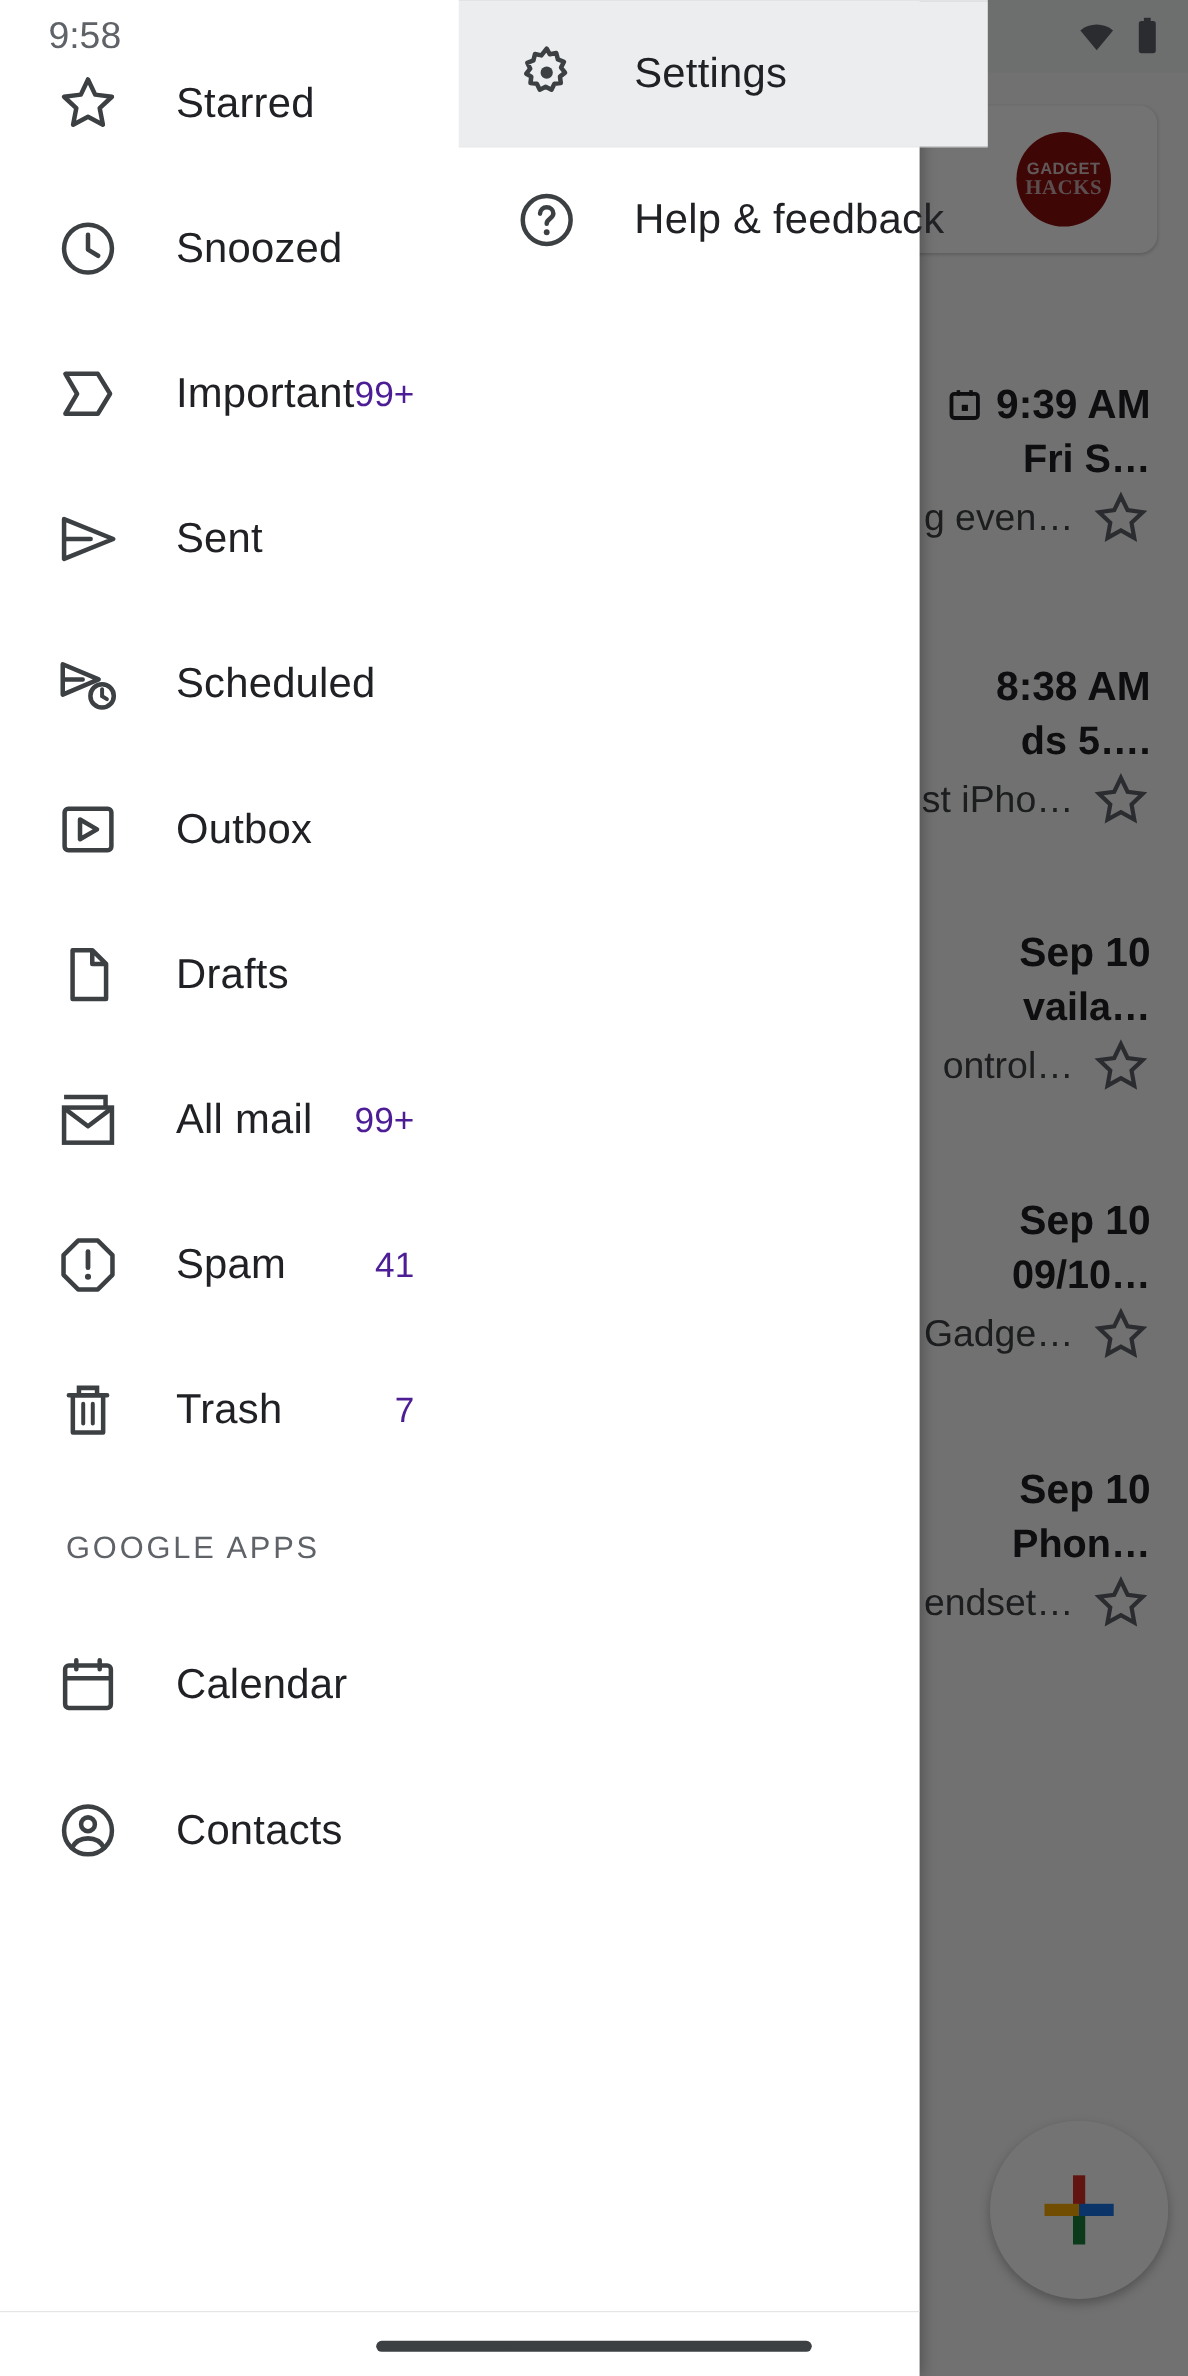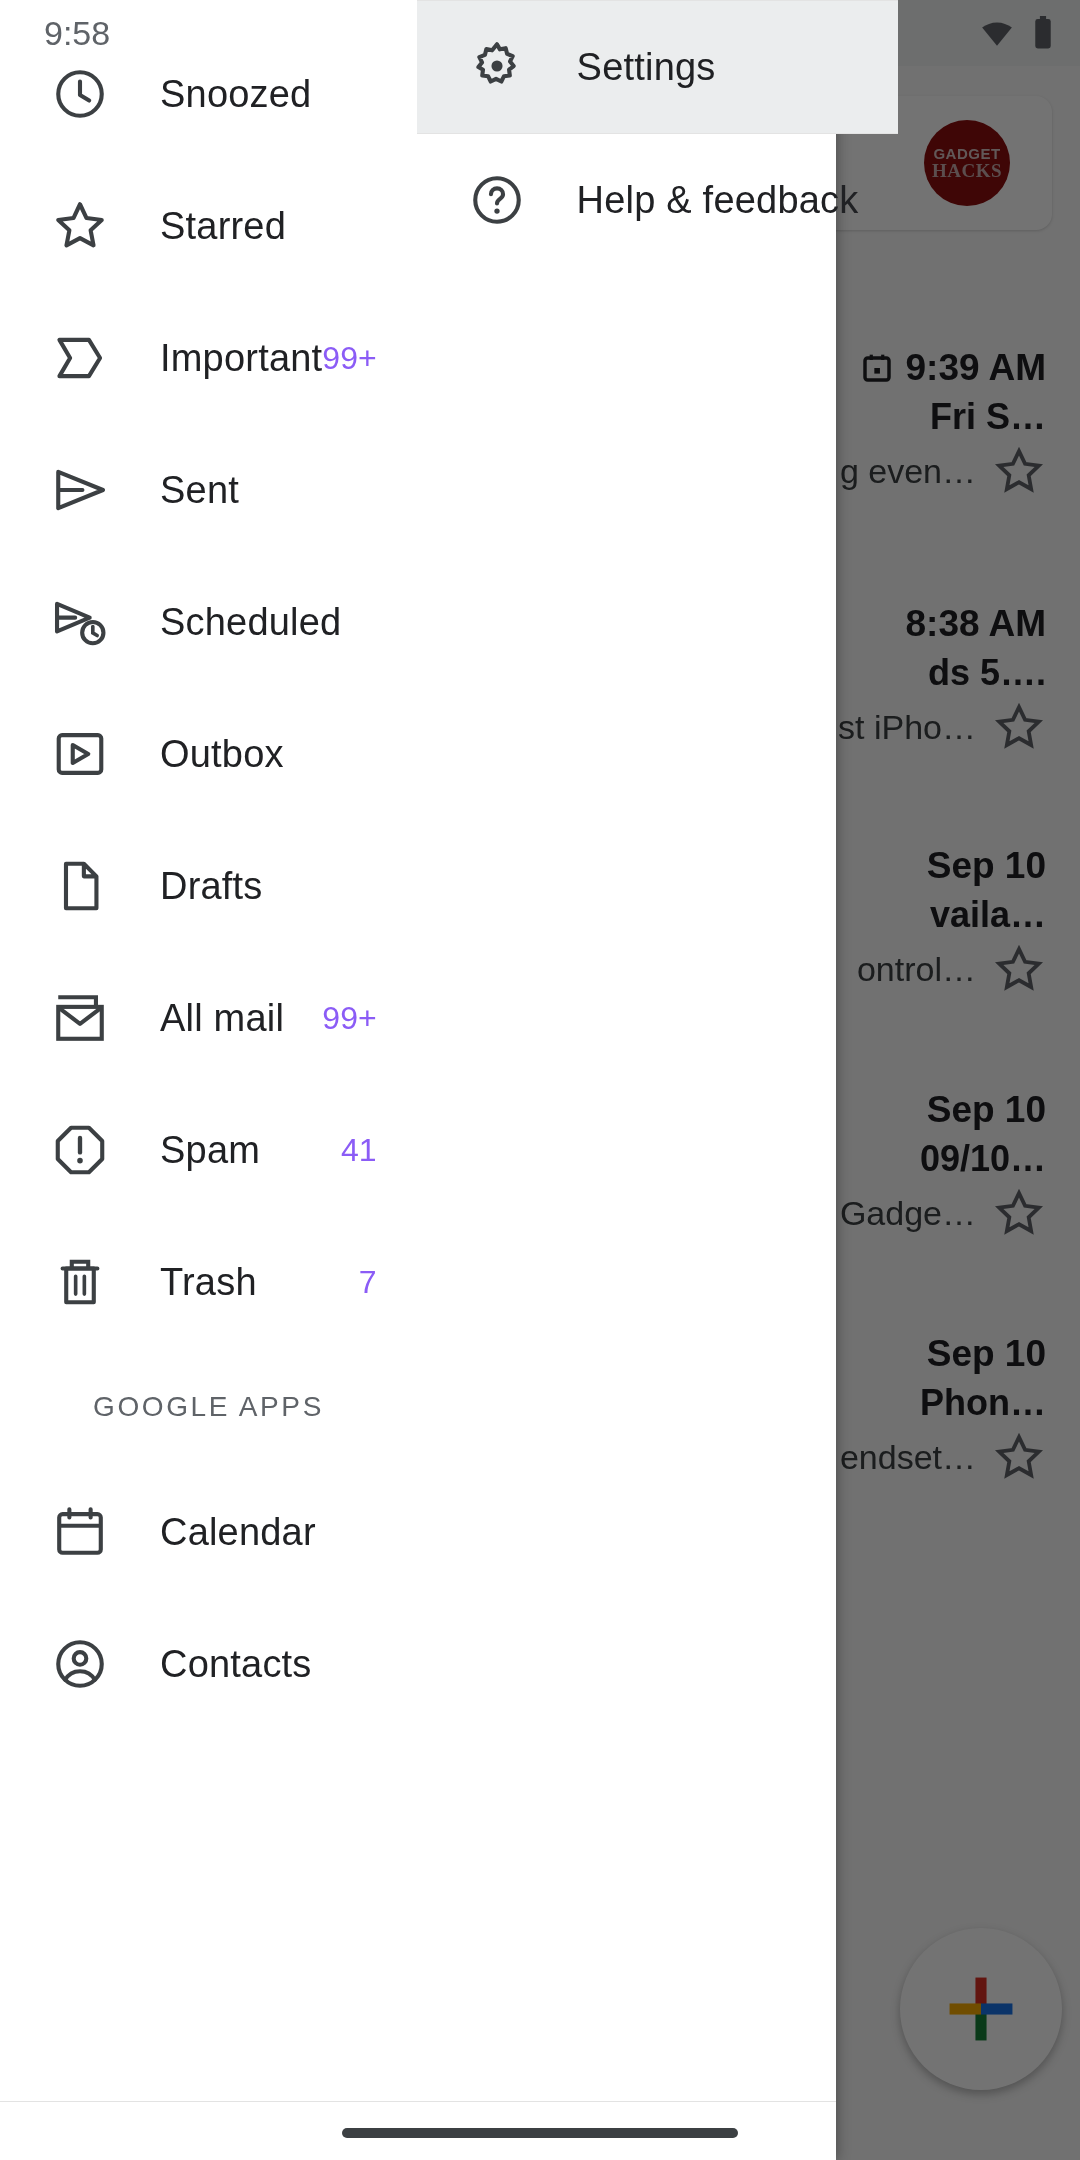--- a/index.html
+++ b/index.html
@@ -112,27 +112,27 @@
   .nav-item .ico-wrap {
     width:160px; flex:none;
     display:flex; align-items:center; justify-content:center;
   }
   .nav-item .ico-wrap svg { width:58px; height:58px; }
   .nav-item .nav-label {
     flex:1 1 auto;
     font-size:38px; color:#202124; letter-spacing:.2px;
   }
   .nav-item .nav-count {
-    font-size:32px; color:#8b5cf6; font-weight:500; flex:none;
+    font-size:32px; color:#4c1d95; font-weight:500; flex:none;
   }
   .nav-item.selected { background:#ebedee; }
 
   .section-head {
     height:118px; display:flex; align-items:center;
-    padding-left:93px;
+    padding-left:60px;
     font-size:28px; letter-spacing:2.6px; color:#5f6368; font-weight:500;
   }
 
   .divider { height:1px; background:#e3e3e3; margin:0; }
 
   .nav-bottom { flex:none; padding-bottom:0; }
 
   
   #gesture {
     position:absolute; left:0; bottom:0; width:1080px; height:58px;
@@ -278,35 +278,35 @@
 
     <div class="drawer-status">
       <div class="clock">9:58</div>
     </div>
 
     <div class="nav-list">
 
       <div class="nav-item">
         <span class="ico-wrap">
           <svg viewBox="0 0 24 24">
+              <path fill="none" stroke="#3c4043" stroke-width="1.7" stroke-linejoin="round" d="M12 3l2.7 5.7 6.3.8-4.6 4.3 1.2 6.2L12 17l-5.6 3 1.2-6.2L3 9.5l6.3-.8z"></path>
+            </svg>
+        </span>
+        <span class="nav-label">Starred</span>
+        <span class="nav-count"></span>
+      </div>
+
+      <div class="nav-item">
+        <span class="ico-wrap">
+          <svg viewBox="0 0 24 24">
             <circle cx="12" cy="12" r="9" fill="none" stroke="#3c4043" stroke-width="1.7"></circle>
             <path d="M12 6.8v5.6l3.8 2.3" fill="none" stroke="#3c4043" stroke-width="1.7" stroke-linecap="round" stroke-linejoin="round"></path>
           </svg>
         </span>
         <span class="nav-label">Snoozed</span>
-        <span class="nav-count"></span>
-      </div>
-
-      <div class="nav-item">
-        <span class="ico-wrap">
-          <svg viewBox="0 0 24 24">
-              <path fill="none" stroke="#3c4043" stroke-width="1.7" stroke-linejoin="round" d="M12 3l2.7 5.7 6.3.8-4.6 4.3 1.2 6.2L12 17l-5.6 3 1.2-6.2L3 9.5l6.3-.8z"></path>
-            </svg>
-        </span>
-        <span class="nav-label">Starred</span>
         <span class="nav-count"></span>
       </div>
 
       <div class="nav-item">
         <span class="ico-wrap">
           <svg viewBox="0 0 24 24">
               <path d="M3.5 4.5h12.2l4.6 7.5-4.6 7.5H3.5l4.4-7.5z" fill="none" stroke="#3c4043" stroke-width="1.7" stroke-linejoin="round"></path>
             </svg>
         </span>
         <span class="nav-label">Important</span>

